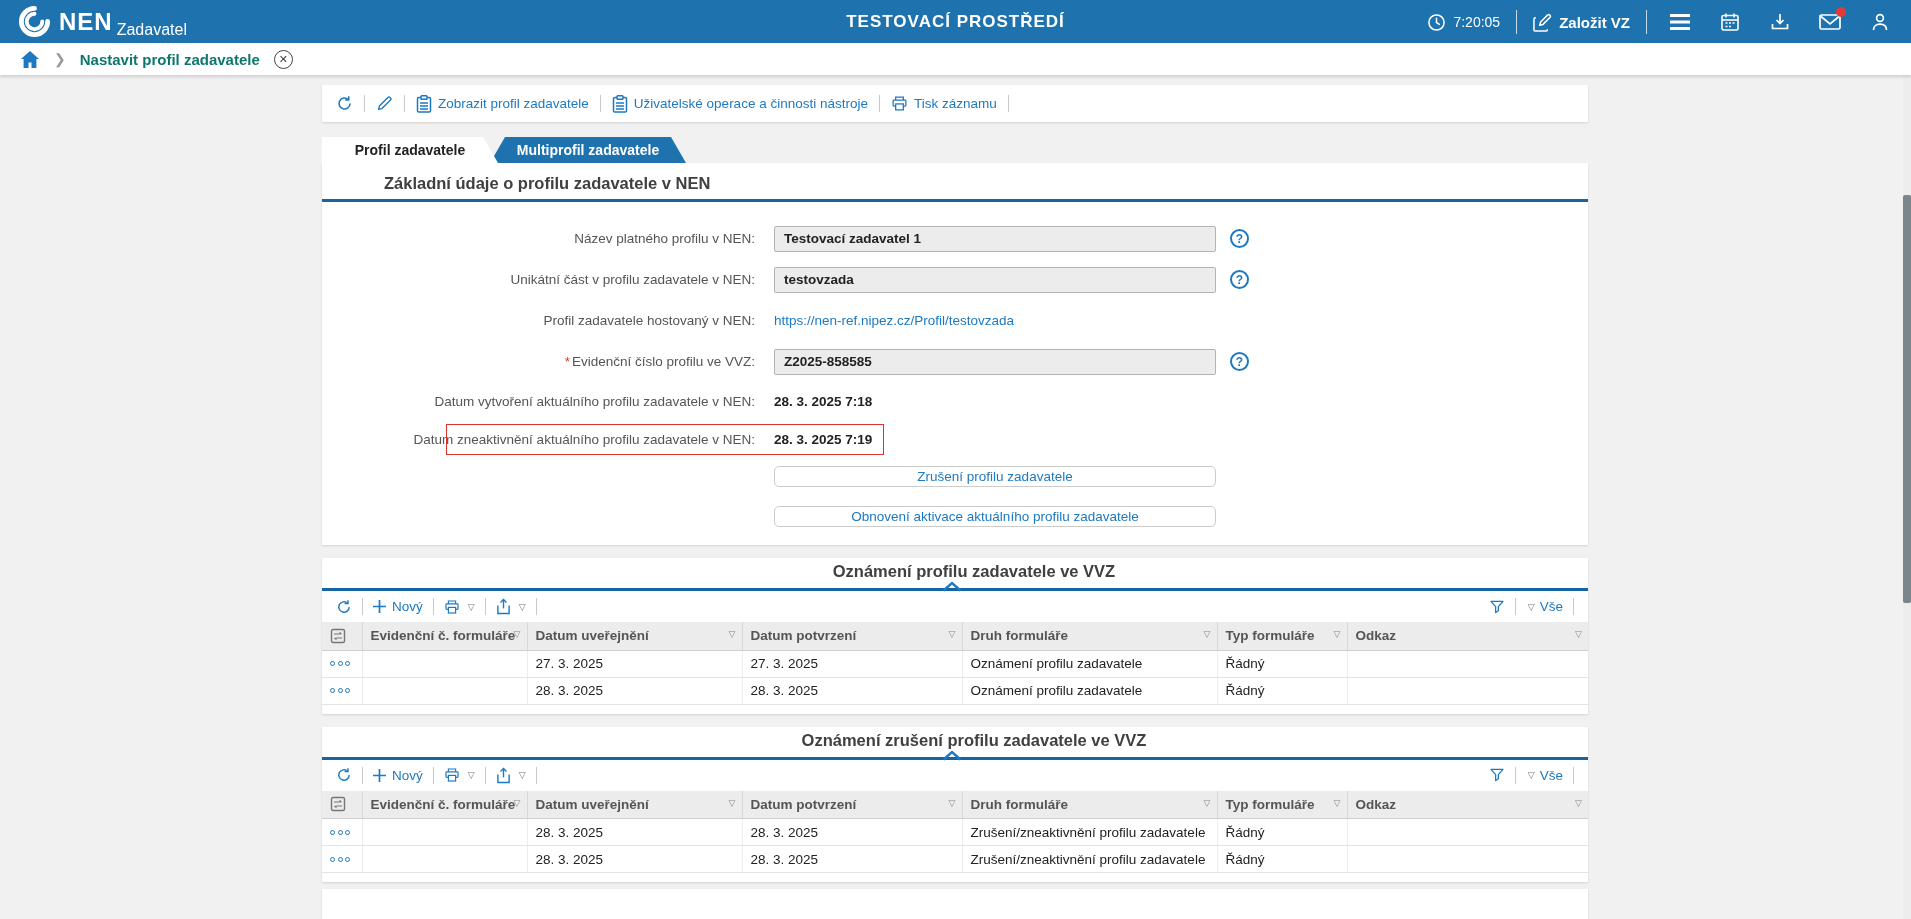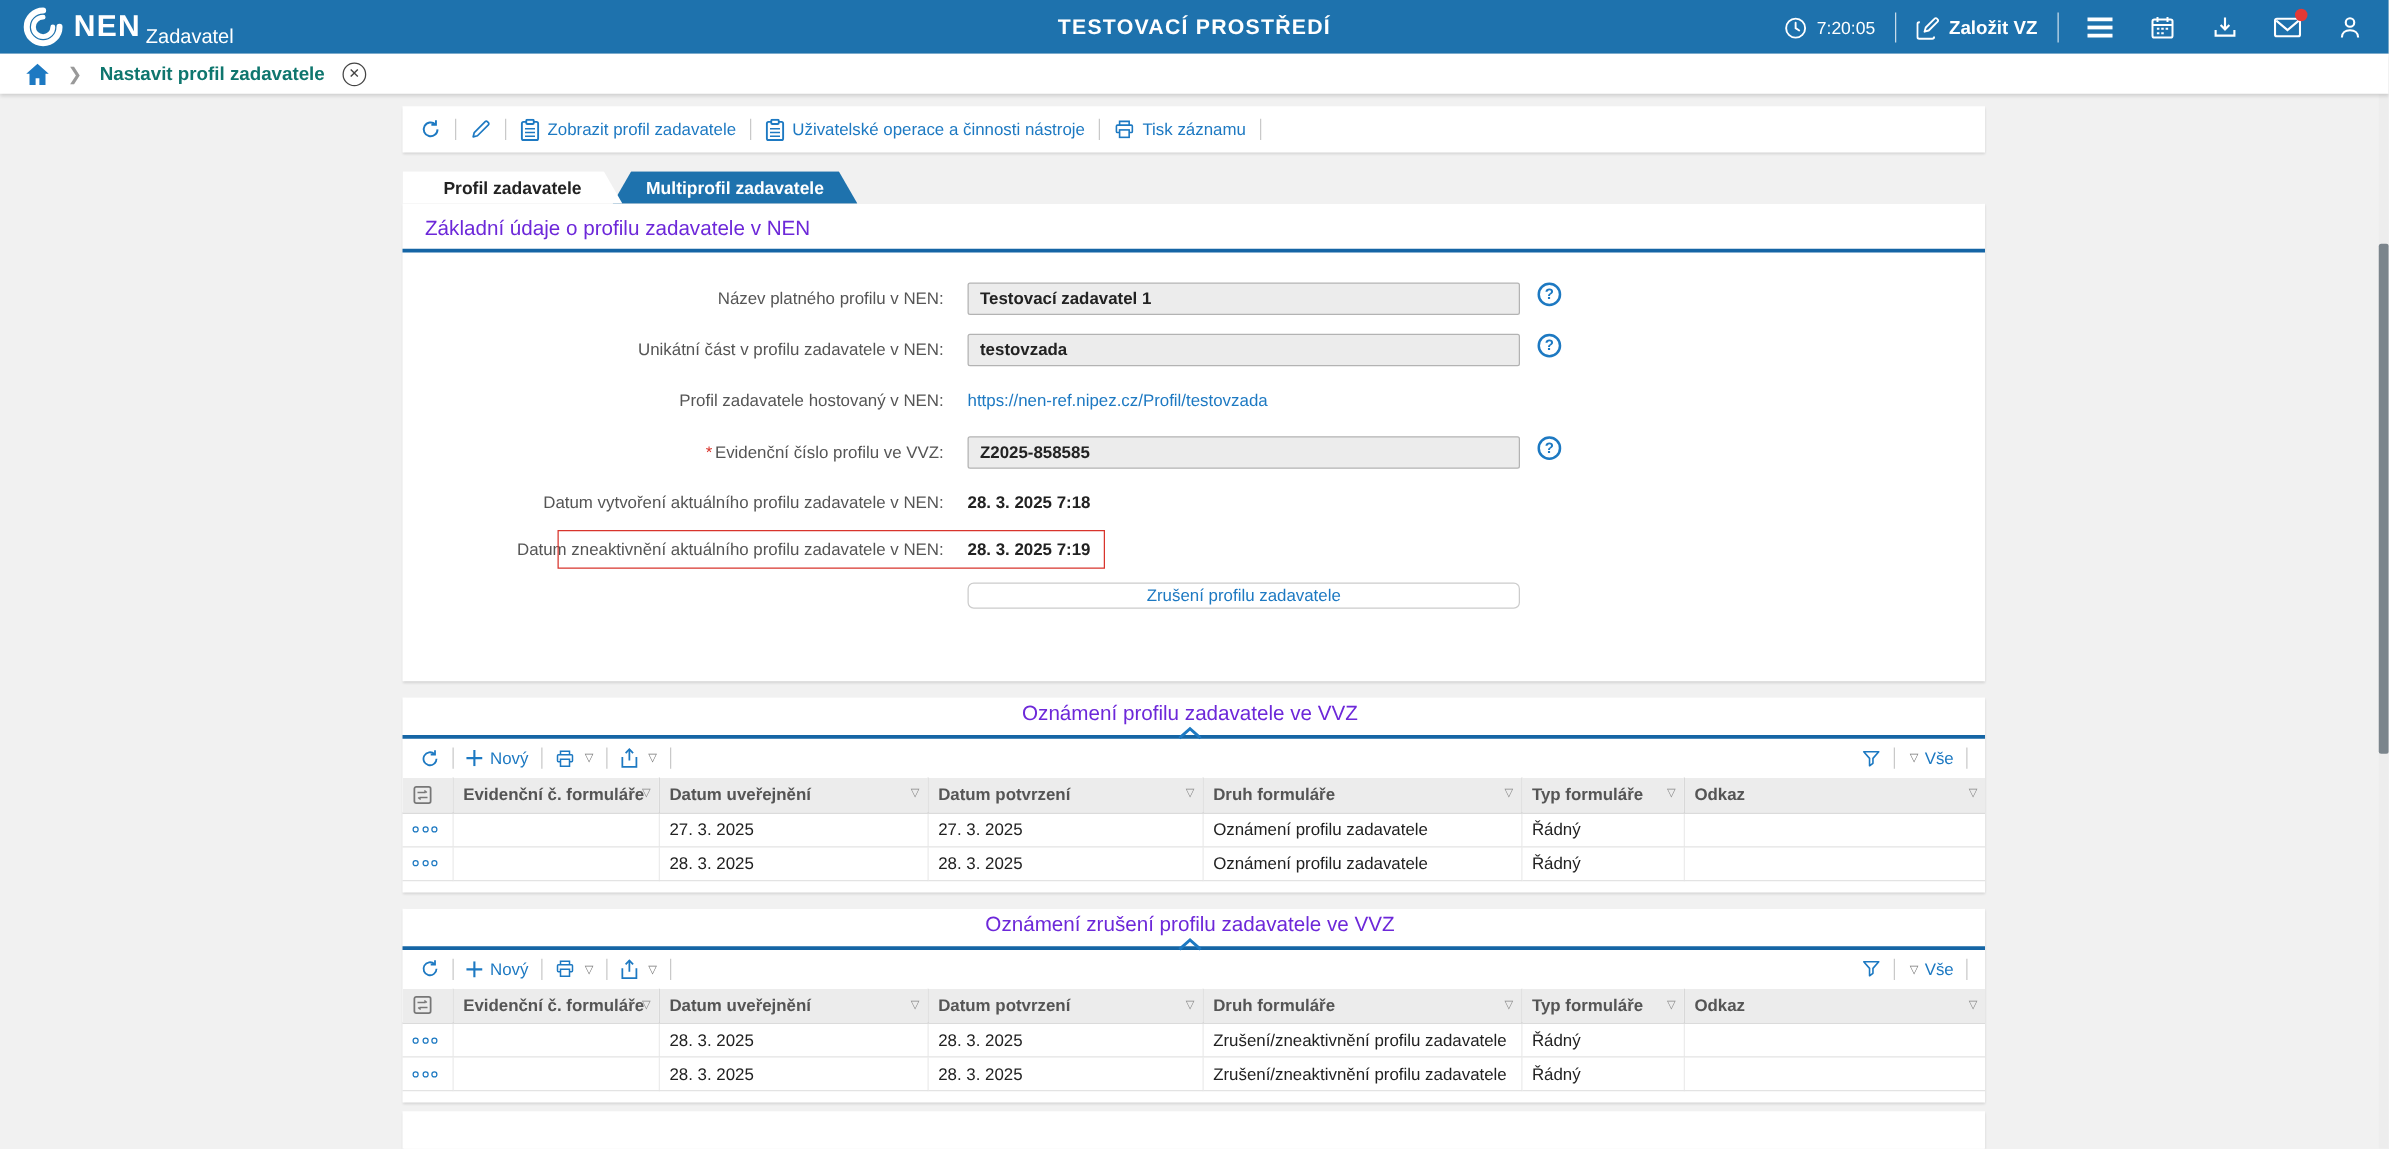--- a/index.html
+++ b/index.html
@@ -45,27 +45,27 @@
 
   
   .tabs{margin-top:15px;height:26px;display:flex;position:relative;}
   .tab{height:26px;display:flex;align-items:center;justify-content:center;font-size:14px;font-weight:bold;cursor:pointer;}
   .tab.active{background:#fff;color:#222;width:176px;clip-path:polygon(0 0,calc(100% - 15px) 0,100% 100%,0 100%);z-index:2;position:relative;}
   .tab.inactive{background:var(--header-bg);color:#fff;width:196px;margin-left:-8px;clip-path:polygon(15px 0,calc(100% - 15px) 0,100% 100%,0 100%);filter:drop-shadow(2px 1px 2px rgba(0,0,0,.3));}
 
   
   .main-panel{height:382px;}
   .sec-head{height:39px;border-bottom:3px solid var(--underline);display:flex;align-items:flex-end;justify-content:space-between;padding:0 22px 6px 18px;}
-  .sec-title{font-size:16.5px;font-weight:normal;color:#6d28d9;}
+  .sec-title{font-size:16.5px;font-weight:bold;color:#404040;margin-left:44px;}
   .form{padding-top:16px;}
   .frow{display:flex;align-items:center;height:41px;position:relative;}
   .frow.short{height:38px;}
   .f-label{width:452px;text-align:right;padding-right:19px;font-size:13.5px;color:#555;}
   .req{color:var(--highlight);margin-right:2px;}
-  .f-value{display:flex;gap:14px;}
+  .f-value{display:flex;align-items:center;gap:14px;}
   .ibox{width:442px;height:26px;background:#ececec;border:1px solid #b3b3b3;border-radius:2px;display:flex;align-items:center;padding:0 9px;font-size:13.5px;font-weight:bold;color:#222;}
   .f-link{font-size:13.5px;color:var(--accent);text-decoration:none;}
   .f-text{font-size:13.5px;font-weight:bold;color:#222;}
   .help{width:19px;height:19px;border:2px solid var(--accent);border-radius:50%;color:var(--accent);font-size:12px;font-weight:bold;display:flex;align-items:center;justify-content:center;cursor:pointer;}
   .red-outline{position:absolute;left:124px;top:4px;width:438px;height:31px;border:1px solid var(--highlight);pointer-events:none;}
   .btn-row{margin-left:452px;margin-top:8px;}
   .pill-btn{width:442px;height:21px;margin-bottom:19px;background:#fff;border:1px solid #ccc;border-radius:5px;color:var(--accent);font-size:13.5px;display:flex;align-items:center;justify-content:center;cursor:pointer;}
 
   .gap13{height:13px;}
   .gap7{height:7px;}
@@ -289,20 +289,21 @@
       </div>
       <div class="frow short">
         <div class="red-outline"></div>
         <div class="f-label">Datum zneaktivnění aktuálního profilu zadavatele v NEN:</div>
         <div class="f-value">
             <span class="f-text">28. 3. 2025 7:19</span>
           </div>
       </div>
       <div class="btn-row">
         <div class="pill-btn">Zrušení profilu zadavatele</div>
+        <div class="pill-btn">Obnovení aktivace aktuálního profilu zadavatele</div>
       </div>
     </div>
   </div>
 
   <div class="gap13"></div>
 
   <div class="panel grid-panel">
     <div class="grid-head">
       <span class="sec-title">Oznámení profilu zadavatele ve VVZ</span>
       <span class="collapse">

